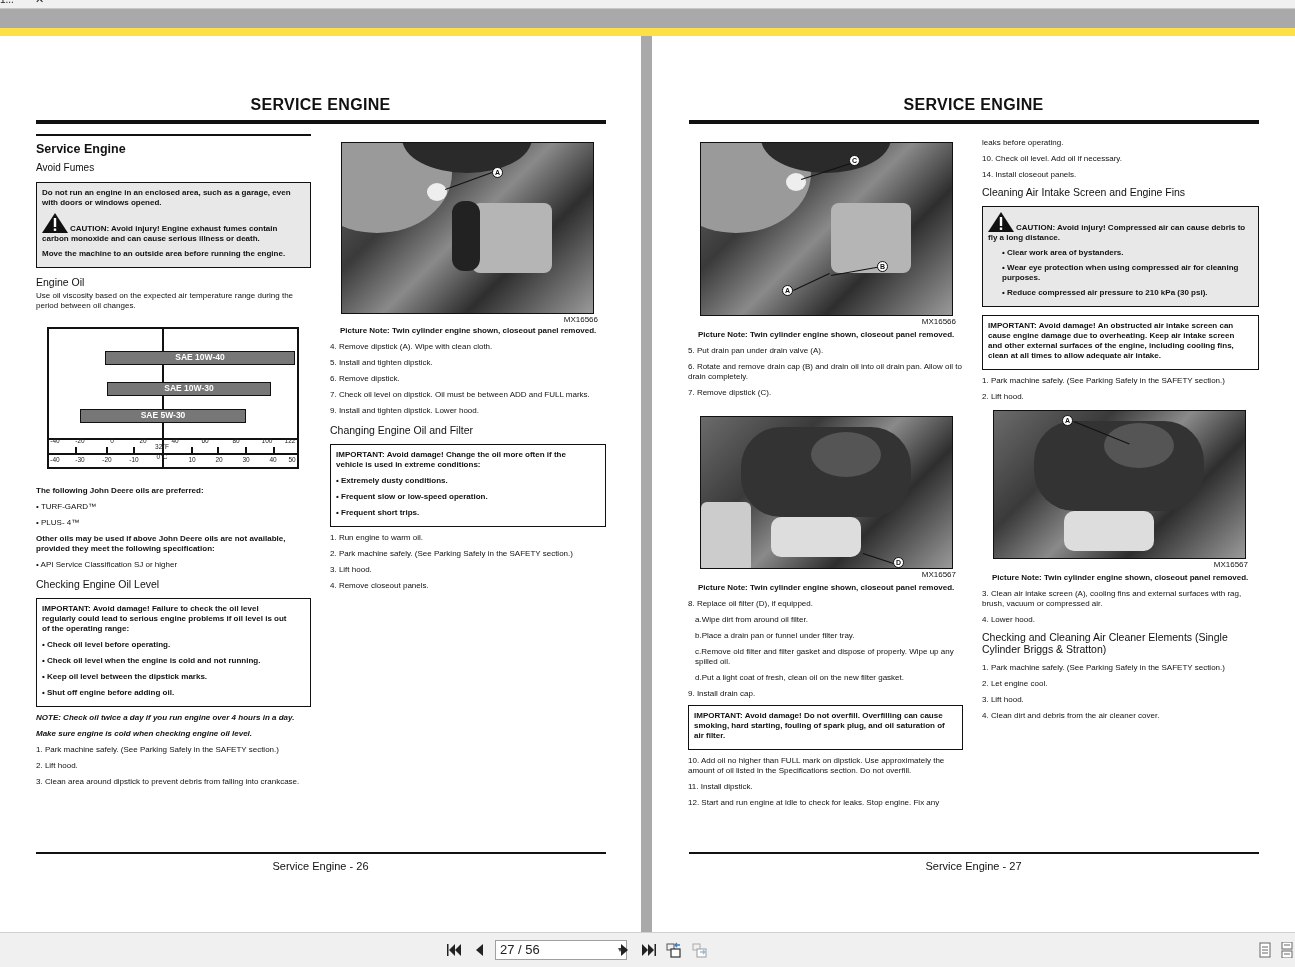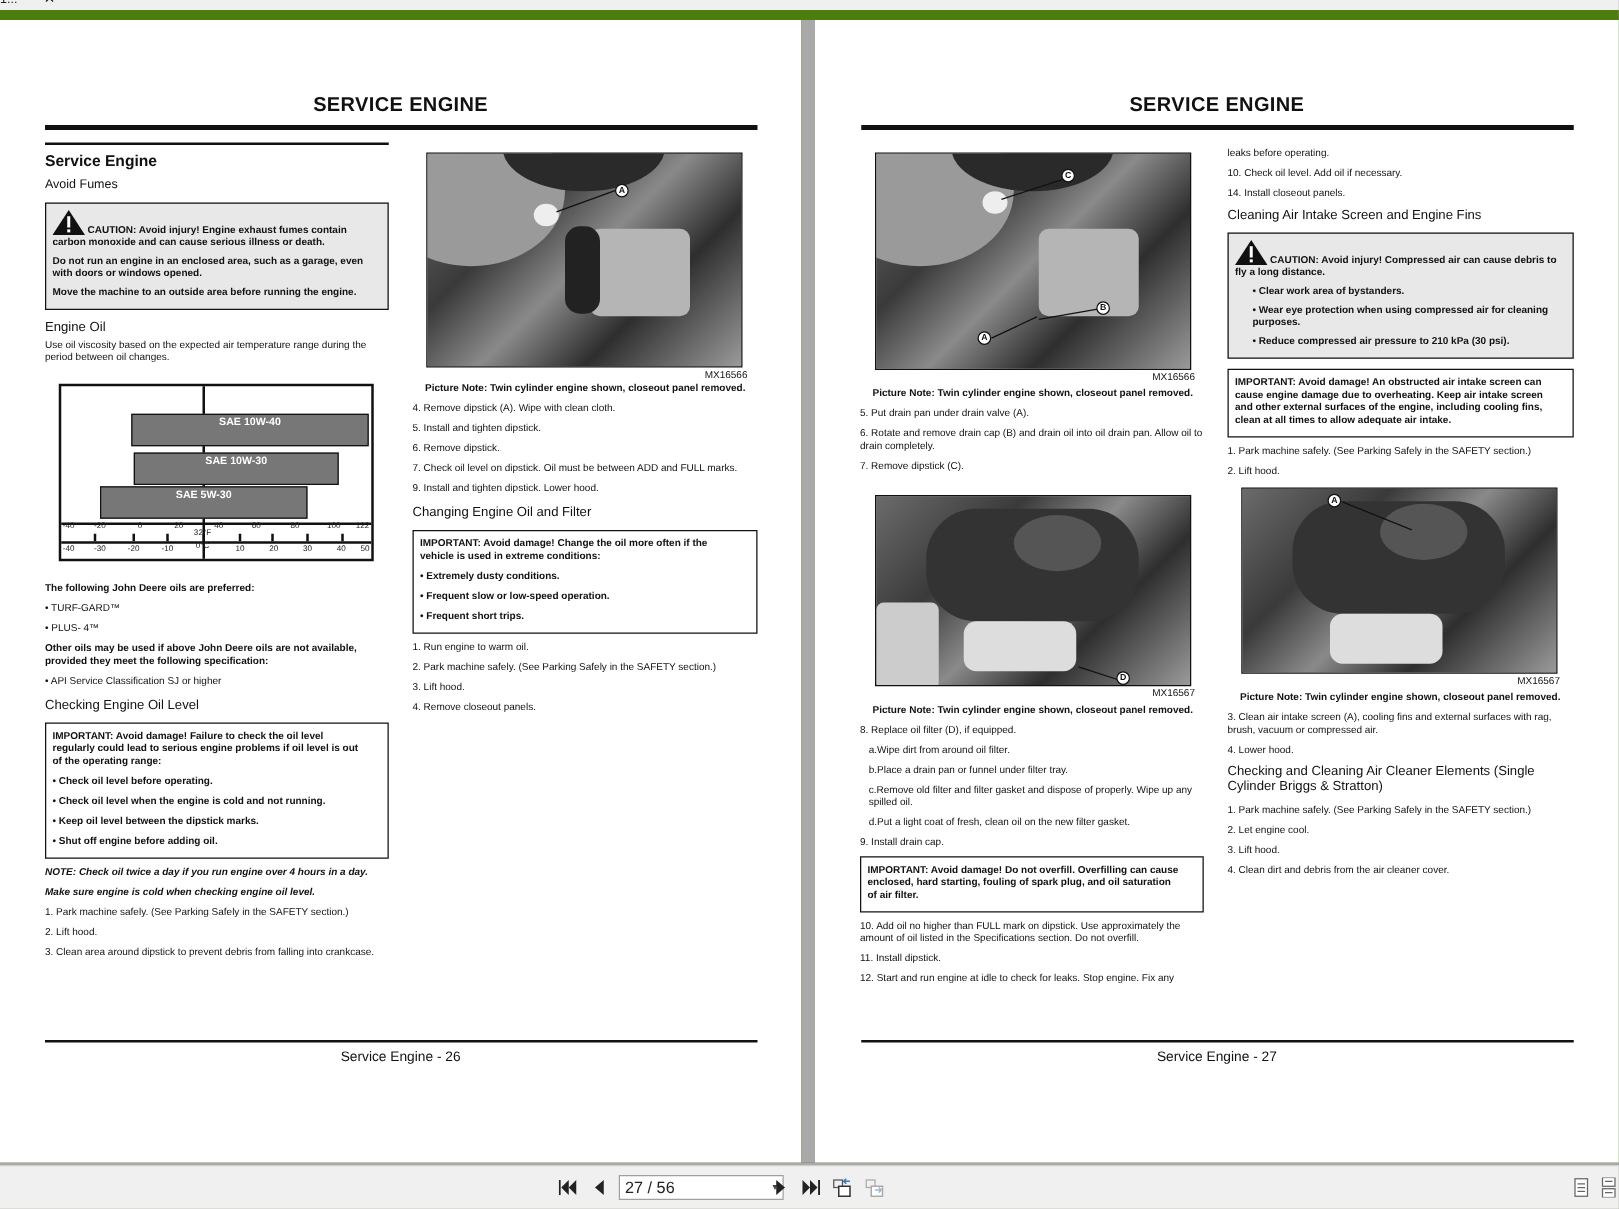--- a/index.html
+++ b/index.html
@@ -1,21 +1,21 @@
 <!DOCTYPE html>
 <html><head>
 <meta charset="utf-8">
 <style>
   * { box-sizing: border-box; margin: 0; padding: 0; }
   html, body { width: 1295px; height: 967px; overflow: hidden; background: #a9a9a9; font-family: "Liberation Sans", sans-serif; color: #111; }
   .tabstrip { position: absolute; left: 0; top: 0; width: 1295px; height: 9px; background: #f0f0f0; border-bottom: 1px solid #c8c8c8; }
   .tabstrip .tab { position: absolute; left: 0; top: -4px; height: 13px; width: 54px; font-size: 10px; line-height: 10px; color: #222; }
   .tabstrip .tab .tab-label { position: absolute; left: 0; top: -1px; }
   .tabstrip .tab .tab-close { position: absolute; left: 35px; top: -2px; font-size: 11px; }
-  .viewer { position: absolute; left: 0; top: 8px; width: 1295px; height: 922px; background: #4d7c0f; }
+  .viewer { position: absolute; left: 0; top: 28px; width: 1295px; height: 922px; background: #fde047; }
   .page { position: absolute; top: 8px; height: 914px; background: #fff; overflow: hidden; }
   .page.left { left: 0; width: 641px; }
   .page.right { left: 652px; width: 643px; }
   .page-title { position: absolute; top: 60px; width: 100%; text-align: center; font-size: 16px; font-weight: bold; letter-spacing: 0.3px; }
   .title-rule { position: absolute; top: 84px; height: 4px; background: #111; }
   .footer-rule { position: absolute; top: 816px; height: 2px; background: #111; }
   .footer { position: absolute; top: 824px; width: 100%; text-align: center; font-size: 11px; }
   .col { position: absolute; font-size: 8px; line-height: 10px; }
   .col p { margin-bottom: 6px; }
   .h2 { font-size: 12.5px; font-weight: bold; margin-bottom: 6px; line-height: 14px; }
@@ -28,21 +28,21 @@
   .important { border: 1.5px solid #111; padding: 5px 17px 2px 5px; margin-bottom: 6px; font-weight: bold; }
   .important p { margin-bottom: 6px; }
   .warn-icon { display: inline-block; width: 26px; height: 20px; vertical-align: -2px; margin-right: 2px; }
   .sub { padding-left: 7px; }
   .photo { position: absolute; border: 1.5px solid #111; background: linear-gradient(135deg, #6b6b6b 0%, #3a3a3a 30%, #8a8a8a 50%, #2e2e2e 70%, #9a9a9a 100%); overflow: hidden; }
   .photo .blob { position: absolute; border-radius: 50%; }
   .callout { position: absolute; width: 11px; height: 11px; border: 1px solid #111; border-radius: 50%; background: #fff; font-size: 7px; font-weight: bold; text-align: center; line-height: 9px; }
   .leader { position: absolute; height: 1px; background: #111; transform-origin: 0 0; }
   .figid { position: absolute; font-size: 8px; text-align: right; }
   .chart { position: absolute; border: 2px solid #111; }
-  .bar { position: absolute; height: 26px; background: #777; border: 1.5px solid #111; color: #fff; font-weight: bold; font-size: 8.5px; text-align: center; line-height: 11px; }
+  .bar { position: absolute; height: 14px; background: #777; border: 1.5px solid #111; color: #fff; font-weight: bold; font-size: 8.5px; text-align: center; line-height: 11px; }
   .axis-line { position: absolute; height: 1.5px; background: #111; }
   .tick-lbl { position: absolute; font-size: 6.5px; transform: translateX(-50%); color: #222; }
   .tick { position: absolute; width: 1.5px; height: 6px; background: #111; }
   .bottombar { position: absolute; left: 0; top: 932px; width: 1295px; height: 35px; background: #f0f0f0; border-top: 1px solid #cfcfcf; }
   .nav-btn { position: absolute; top: 9px; width: 16px; height: 16px; cursor: pointer; }
   .page-select { position: absolute; left: 495px; top: 7px; width: 132px; height: 20px; background: #fff; border: 1px solid #a0a0a0; font-size: 13px; line-height: 18px; padding-left: 4px; color: #222; }
   .page-select .dd { position: absolute; right: 4px; top: 0px; font-size: 8px; color: #444; }
   .gutter { position: absolute; left: 641px; top: 8px; width: 11px; height: 914px; background: #a9a9a9; }
 </style>
 </head>
@@ -59,26 +59,26 @@
 
   <div class="page left">
     <div class="page-title">SERVICE ENGINE</div>
     <div class="title-rule" style="left:36px;width:570px;"></div>
 
     <div class="col" style="left:36px; top:98px; width:275px;">
       <div style="height:1.5px;background:#111;margin-bottom:6px;"></div>
       <div class="h2">Service Engine</div>
       <div class="h3" style="font-size:10px;">Avoid Fumes</div>
       <div class="caution">
+        <p>Do not run an engine in an enclosed area, such as a garage, even with doors or windows opened.</p>
         <p><svg class="warn-icon" viewBox="0 0 26 20">
               <polygon points="13,0 26,20 0,20" fill="#111"></polygon>
               <rect x="11.8" y="5" width="2.4" height="9" fill="#fff"></rect>
               <rect x="11.8" y="15.5" width="2.4" height="2.4" fill="#fff"></rect>
             </svg><span>CAUTION: Avoid injury!  Engine exhaust fumes contain carbon monoxide and can cause serious illness or death.</span></p>
-        <p>Do not run an engine in an enclosed area, such as a garage, even with doors or windows opened.</p>
         <p>Move the machine to an outside area before running the engine.</p>
       </div>
       <div class="h3" style="margin-bottom:3px;">Engine Oil</div>
       <p>Use oil viscosity based on the expected air temperature range during the period between oil changes.</p>
     </div>
 
     <div class="chart" style="left:47px; top:291px; width:252px; height:142px;">
       <div style="position:absolute;left:113px;top:0;width:1.5px;height:138px;background:#111;"></div>
       <div class="bar" style="left:56px;top:22px;width:190px;">SAE 10W-40</div>
       <div class="bar" style="left:58px;top:53px;width:164px;">SAE 10W-30</div>
@@ -210,21 +210,21 @@
 
     <div class="col" style="left:36px; top:547px; width:275px;">
       <p class="b" style="padding-left:10px;">Picture Note: Twin cylinder engine shown, closeout panel removed.</p>
       <p>8. Replace oil filter (D), if equipped.</p>
       <p class="sub">a.Wipe dirt from around oil filter.</p>
       <p class="sub">b.Place a drain pan or funnel under filter tray.</p>
       <p class="sub">c.Remove old filter and filter gasket and dispose of properly. Wipe up any spilled oil.</p>
       <p class="sub">d.Put a light coat of fresh, clean oil on the new filter gasket.</p>
       <p>9. Install drain cap.</p>
       <div class="important" style="margin-top:6px;">
-        <p>IMPORTANT: Avoid damage!  Do not overfill. Overfilling can cause enclosed, hard starting, fouling of spark plug, and oil saturation of air filter.</p>
+        <p>IMPORTANT: Avoid damage!  Do not overfill. Overfilling can cause smoking, hard starting, fouling of spark plug, and oil saturation of air filter.</p>
       </div>
       <p>10. Add oil no higher than FULL mark on dipstick. Use approximately the amount of oil listed in the Specifications section. Do not overfill.</p>
       <p>11. Install dipstick.</p>
       <p>12. Start and run engine at idle to check for leaks. Stop engine. Fix any</p>
     </div>
 
     <div class="col" style="left:330px; top:102px; width:277px;">
       <p>leaks before operating.</p>
       <p>10. Check oil level. Add oil if necessary.</p>
       <p>14. Install closeout panels.</p>

